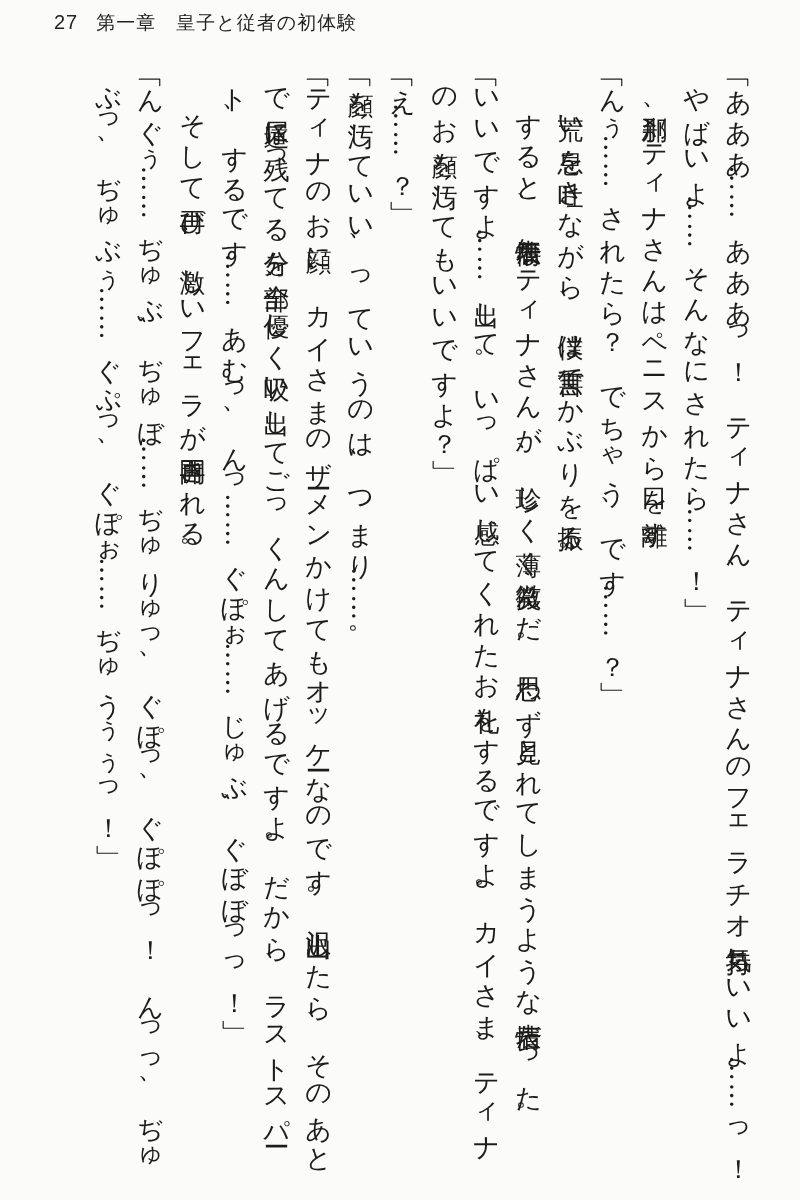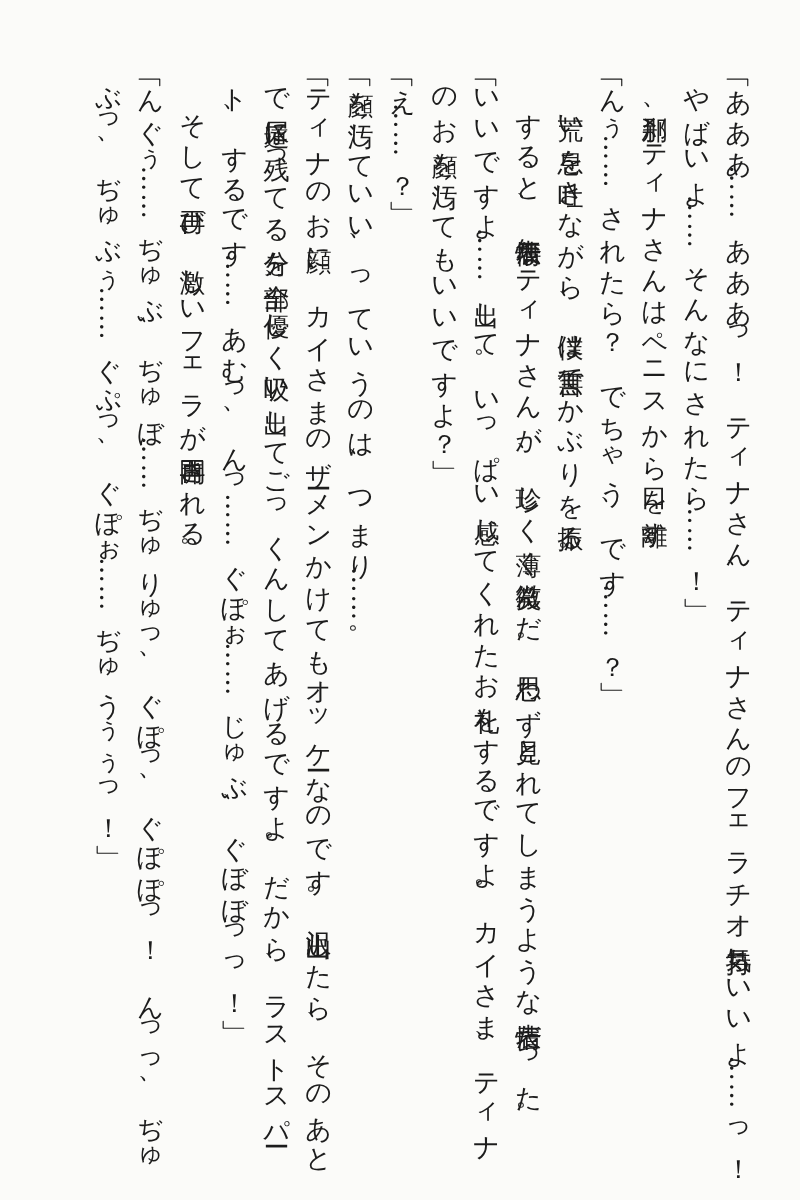--- a/index.html
+++ b/index.html
@@ -56,20 +56,24 @@
   }
   .body-text p.indent {
     text-indent: 1em;
   }
 </style>
 </head>
 <body>
 
 <div class="page">
 
+  <div class="header">
+    <span class="page-num">27</span>
+    <span class="chapter">第一章　皇子と従者の初体験</span>
+  </div>
 
   <div class="body-text">
     <p>「あああ……あああっ！　ティナさん、ティナさんのフェラチオ気持ちいいよ……っ！やばいよ……そんなにされたら……！」</p>
     <p class="indent">刹那、ティナさんはペニスから口を離す。</p>
     <p>「んぅ……されたら？　でちゃう、です……？」</p>
     <p class="indent">荒い息を吐きながら、僕は無言でかぶりを振る。</p>
     <p class="indent">すると、無表情なティナさんが、珍しく薄く微笑んだ。思わず見とれてしまうような表情だった。</p>
     <p>「いいですよ……出して。いっぱい感じてくれたお礼をするですよ。カイさま、ティナのお顔を汚してもいいですよ？」</p>
     <p>「え……？」</p>
     <p>「顔を汚していい、っていうのは、つまり……。</p>

